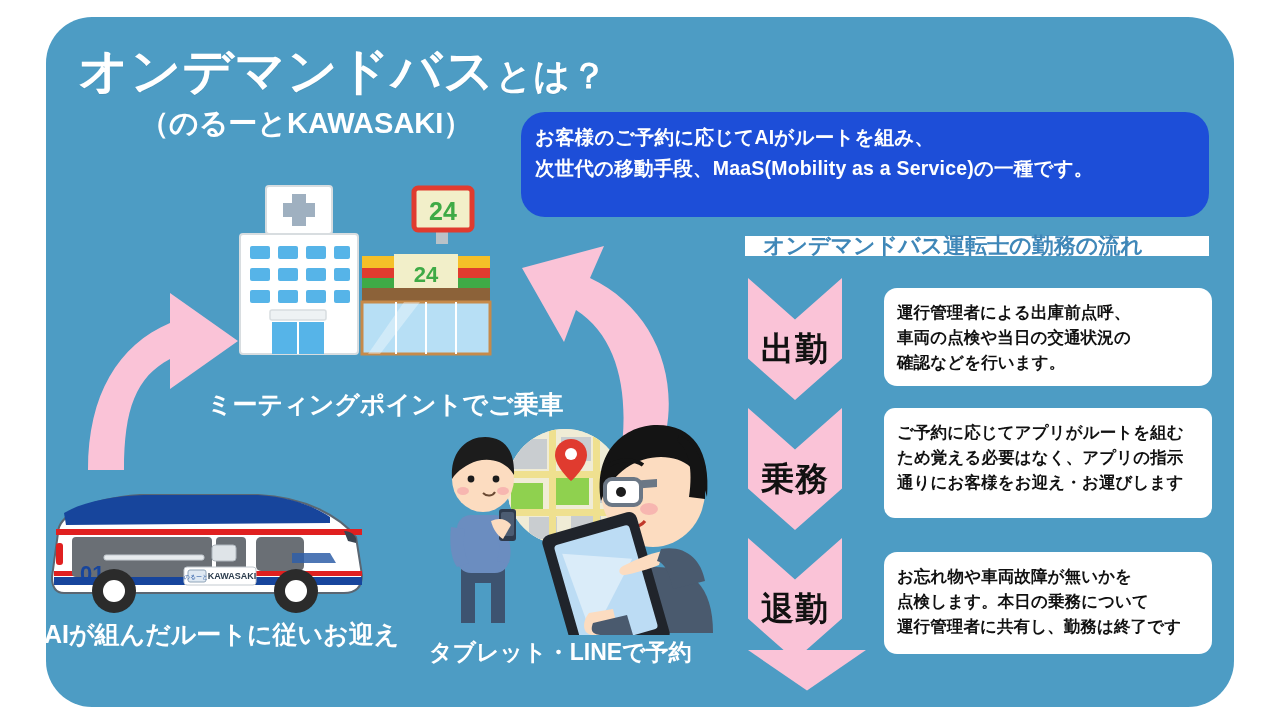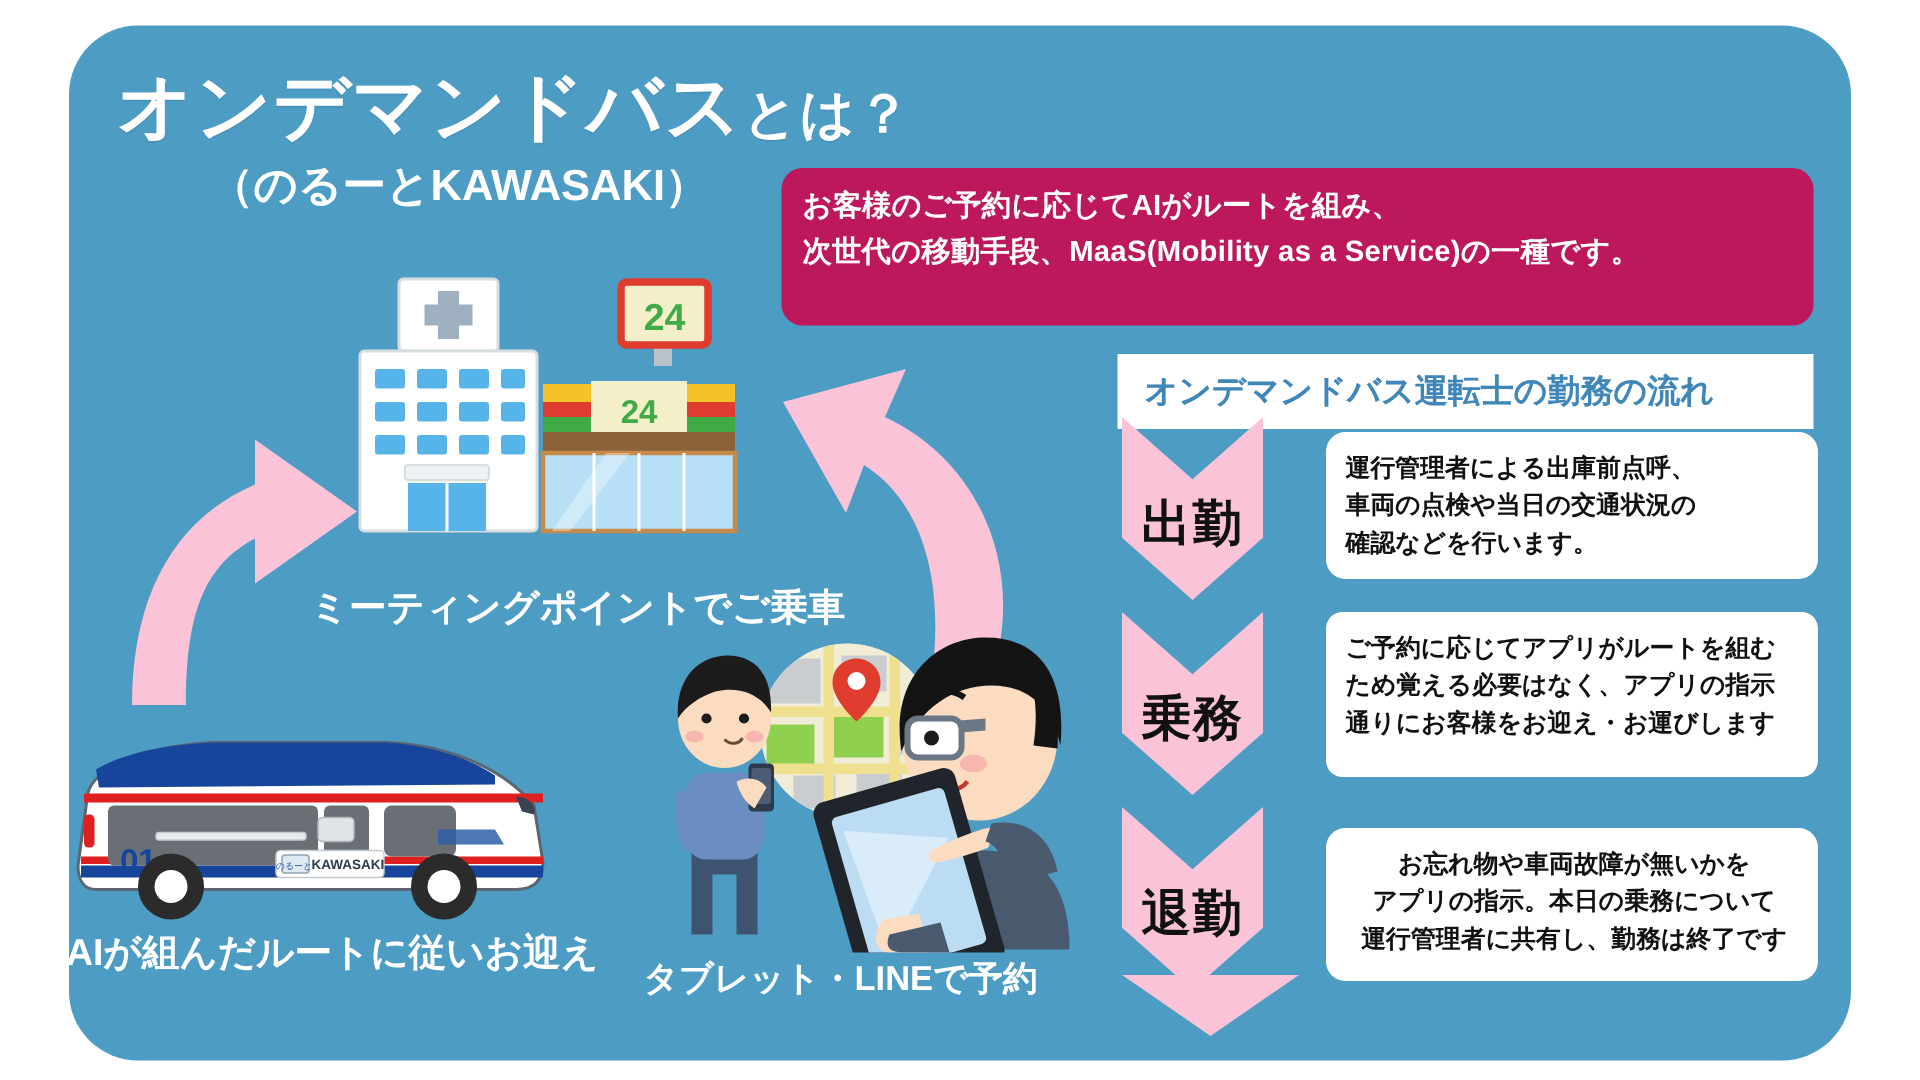--- a/index.html
+++ b/index.html
@@ -34,38 +34,38 @@
     color:#ffffff;
     font-size:29px;font-weight:bold;
     letter-spacing:0px;
     white-space:nowrap;
   }
 
   
   .pink-banner{
     position:absolute;left:521px;top:112px;
     width:688px;height:105px;
-    background:#be185d;
-    border-radius:14px;
+    background:#1d4ed8;
+    border-radius:24px;
     box-sizing:border-box;
     padding:10px 0 0 14px;
   }
   .pink-banner .line{
     color:#ffffff;
     font-size:19.5px;
     font-weight:bold;
     line-height:31px;
     white-space:nowrap;
     letter-spacing:0.2px;
   }
 
   
   .flow-header{
     position:absolute;left:745px;top:236px;
-    width:464px;height:50px;
+    width:464px;height:20px;
     background:#ffffff;
     display:flex;align-items:center;
   }
   .flow-header span{
     color:#3f87b8;
     font-size:22px;font-weight:bold;
     padding-left:18px;
     white-space:nowrap;
   }
 
@@ -98,21 +98,21 @@
   .step-box{
     position:absolute;left:884px;
     width:328px;
     background:#ffffff;
     border-radius:13px;
     box-sizing:border-box;
     padding:12px 10px 12px 13px;
   }
   .step-box.b1{top:288px;height:98px;}
   .step-box.b2{top:408px;height:110px;border-radius:11px;}
-  .step-box.b3{top:552px;height:102px;text-align:center;}
+  .step-box.b3{top:552px;height:102px;}
   .step-box .line{
     color:#111111;
     font-size:16.5px;
     font-weight:bold;
     line-height:25px;
     white-space:nowrap;
     letter-spacing:0.1px;
   }
 
   
@@ -332,17 +332,17 @@
     <div class="line">車両の点検や当日の交通状況の</div>
     <div class="line">確認などを行います。</div>
   </div>
   <div class="step-box b2">
     <div class="line">ご予約に応じてアプリがルートを組む</div>
     <div class="line">ため覚える必要はなく、アプリの指示</div>
     <div class="line">通りにお客様をお迎え・お運びします</div>
   </div>
   <div class="step-box b3">
     <div class="line">お忘れ物や車両故障が無いかを</div>
-    <div class="line">アプリの指示。本日の乗務について</div>
+    <div class="line">点検します。本日の乗務について</div>
     <div class="line">運行管理者に共有し、勤務は終了です</div>
   </div>
 
 </div>
 
 </body></html>

